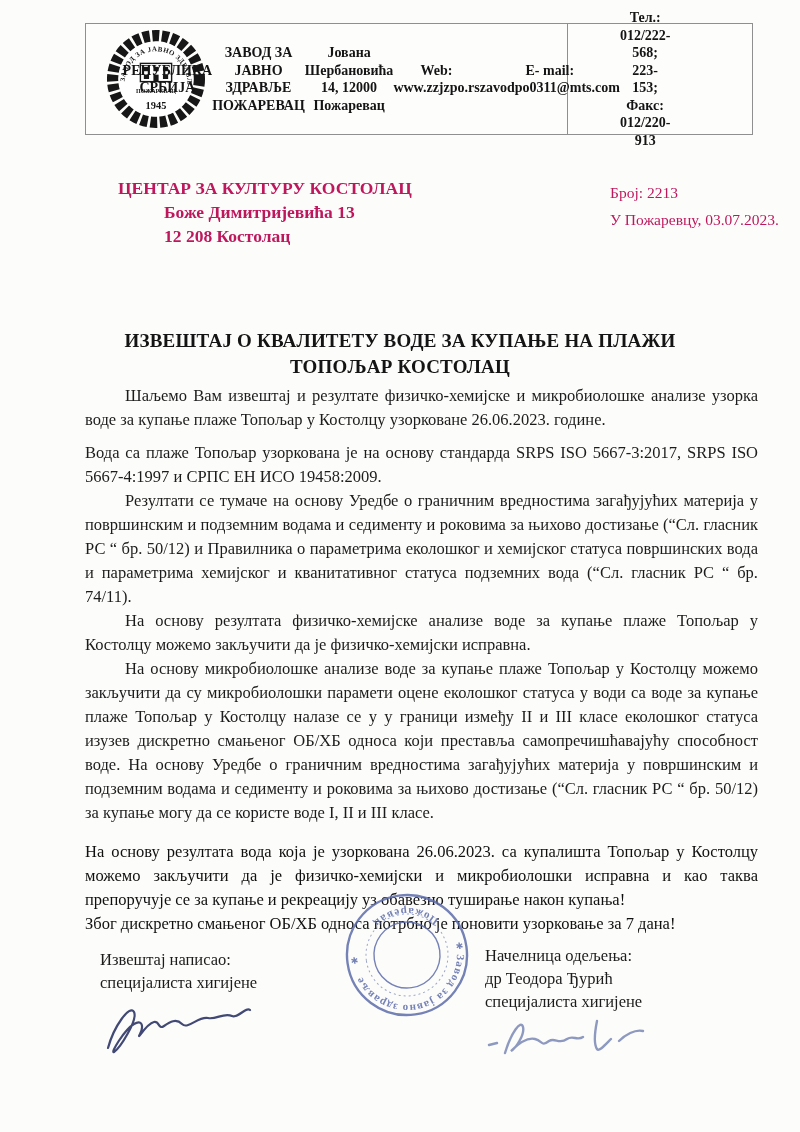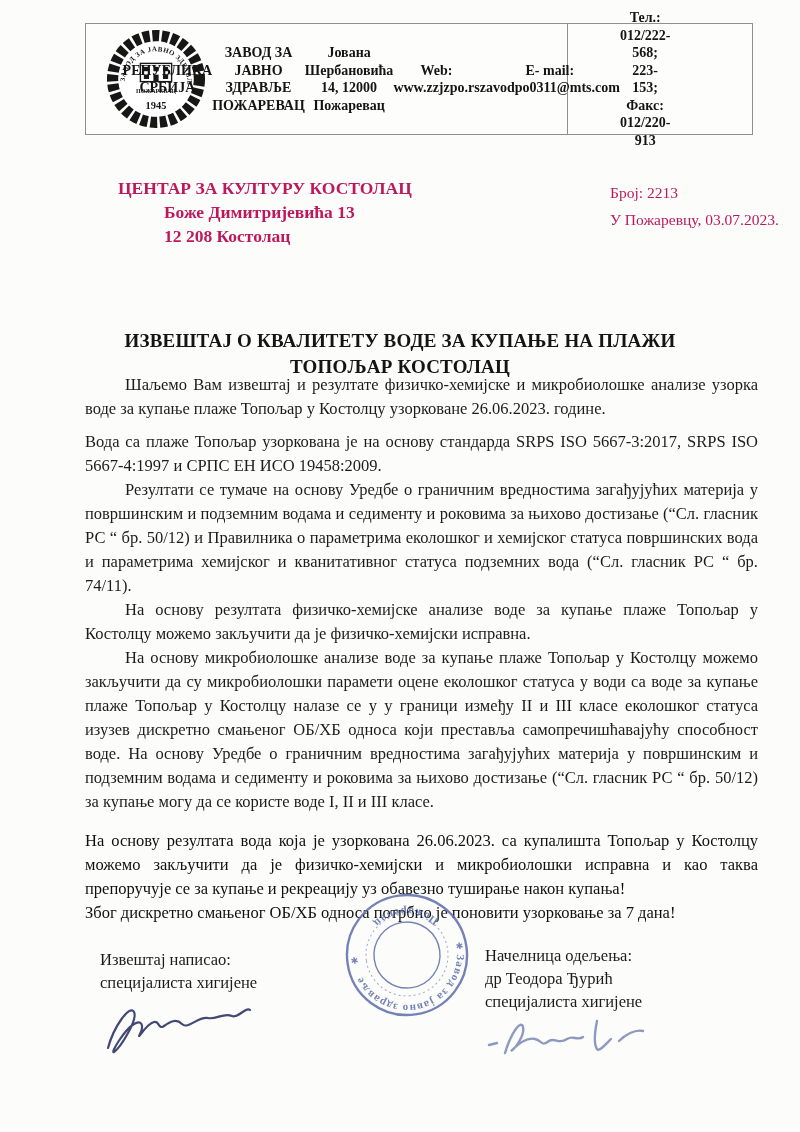--- a/index.html
+++ b/index.html
@@ -26,21 +26,21 @@
   .addressee .ind{padding-left:46px;}
   .meta{position:absolute;top:184px;left:570px;font-size:15.5px;color:#be185d;margin-left:40px;}
   .meta div{margin-bottom:9px;}
   
   .doc-title{
     position:absolute;top:328px;left:0;width:100%;text-align:center;
     font-weight:bold;font-size:19px;line-height:26px;color:#141414;letter-spacing:.2px;
   }
   
   .body-text{
-    position:absolute;top:373px;left:85px;width:673px;
+    position:absolute;top:384px;left:85px;width:673px;
     font-size:16.5px;line-height:24px;text-align:justify;
   }
   .body-text p{margin:0;}
   .p-indent{text-indent:40px;}
   .gap-after{margin-bottom:9px !important;}
   .conclusion{margin-top:15px !important;font-weight:normal;color:#101010;}
   
   .sig-left{position:absolute;top:948px;left:100px;font-size:16.5px;line-height:23px;}
   .sig-right{position:absolute;top:944px;left:485px;font-size:16.5px;line-height:23px;}
   .sig-scrawl{margin-top:2px;}

